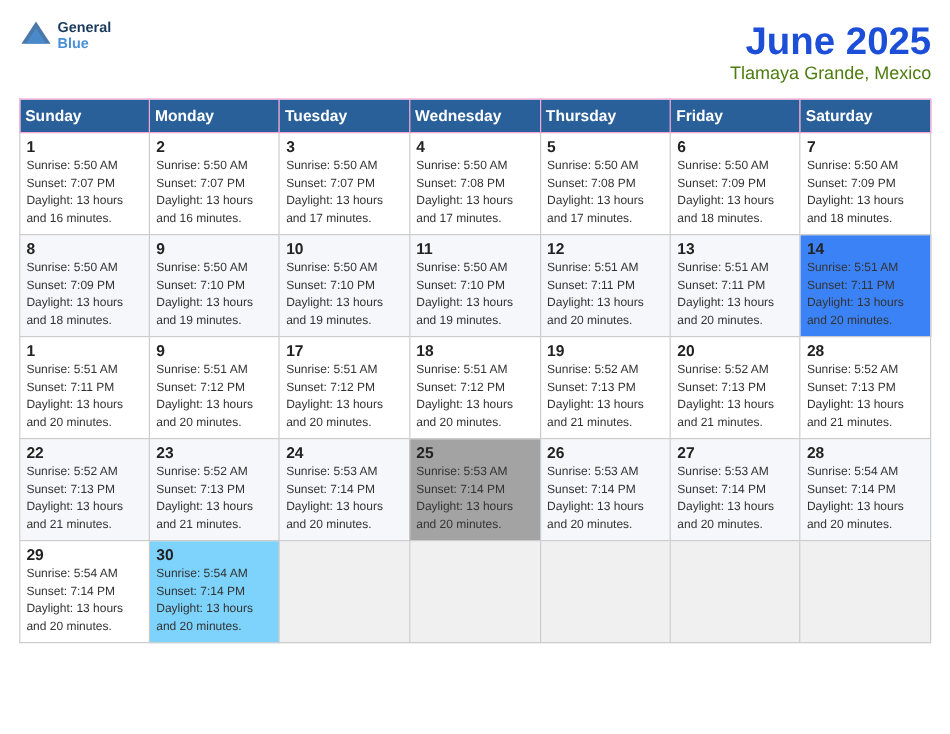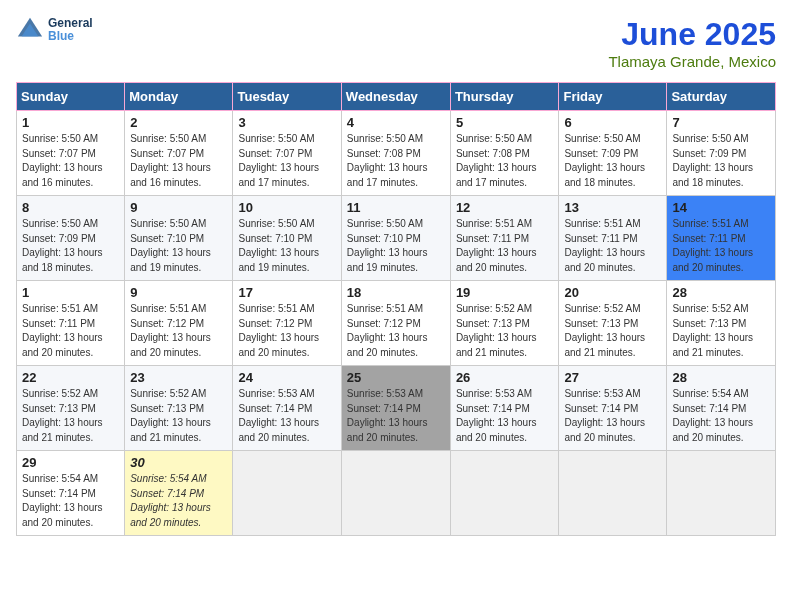--- a/index.html
+++ b/index.html
@@ -240,21 +240,21 @@
         <td style="background: rgb(245, 247, 250);">
         <span class="day-num">28</span>
         <span class="day-info">Sunrise: 5:54 AM<br>Sunset: 7:14 PM<br>Daylight: 13 hours and 20 minutes.</span>
       </td>
       </tr>
       <tr>
         <td style="background: rgb(255, 255, 255);">
         <span class="day-num">29</span>
         <span class="day-info">Sunrise: 5:54 AM<br>Sunset: 7:14 PM<br>Daylight: 13 hours and 20 minutes.</span>
       </td>
-        <td style="background: #fef9c3; font-style: italic;">
+        <td style="background: #7dd3fc;">
         <span class="day-num">30</span>
         <span class="day-info">Sunrise: 5:54 AM<br>Sunset: 7:14 PM<br>Daylight: 13 hours and 20 minutes.</span>
       </td>
         <td class="empty-cell" style="background: rgb(240, 240, 240);"></td>
         <td class="empty-cell" style="background: rgb(240, 240, 240);"></td>
         <td class="empty-cell" style="background: rgb(240, 240, 240);"></td>
         <td class="empty-cell" style="background: rgb(240, 240, 240);"></td>
         <td class="empty-cell" style="background: rgb(240, 240, 240);"></td>
       </tr>
     </tbody>

